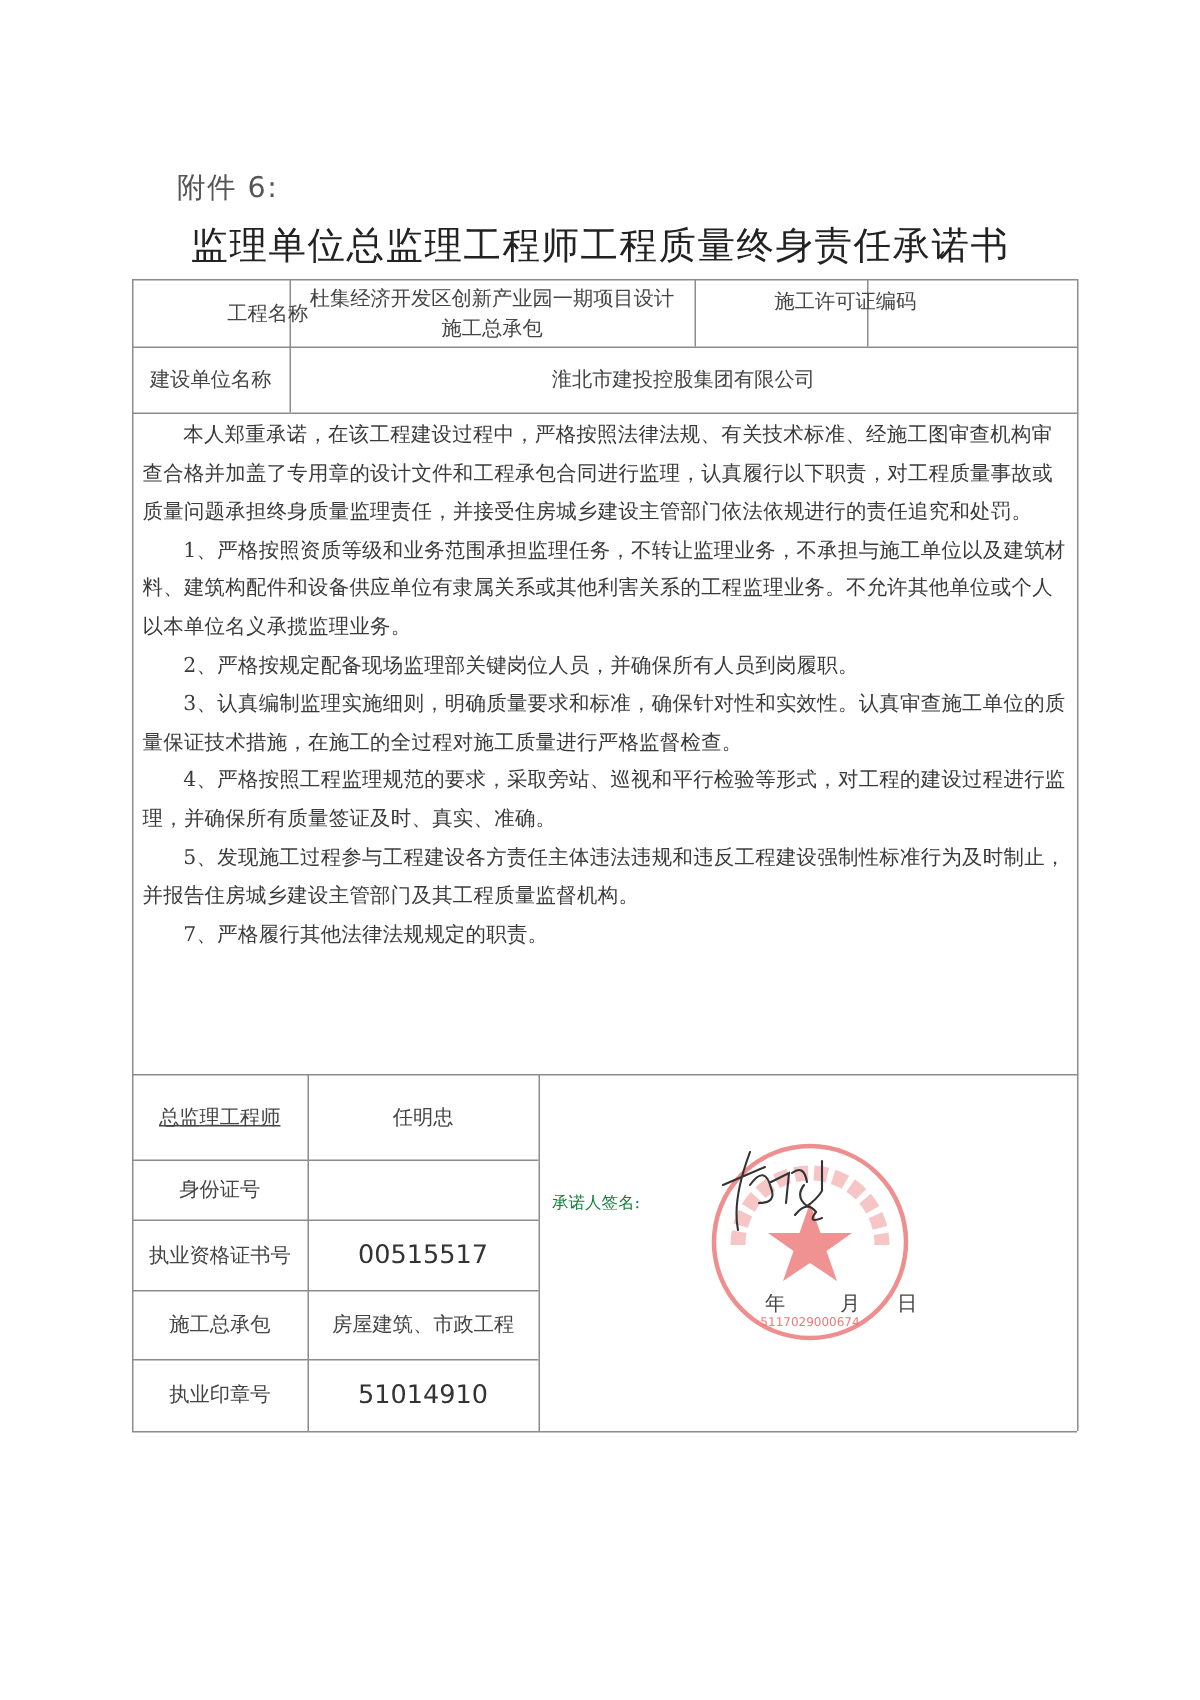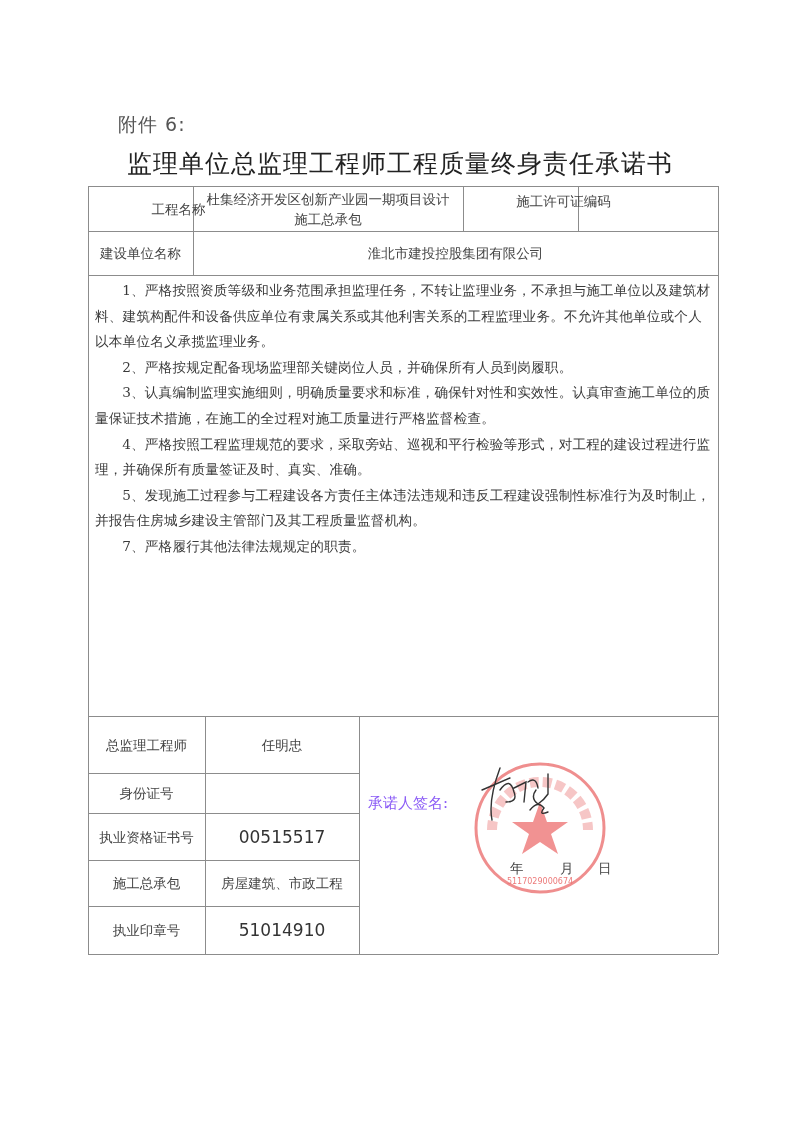--- a/index.html
+++ b/index.html
@@ -10,21 +10,21 @@
   .title { position:absolute; left:0; width:800px; top:147px; text-align:center; font-size:25px;
            color:#222; letter-spacing:1px; font-family:"DejaVu Sans","Liberation Sans",sans-serif; }
   .line-h { position:absolute; height:0; border-top:1.5px solid #8c8c8c; }
   .line-v { position:absolute; width:0; border-left:1.5px solid #8c8c8c; }
   .cell { position:absolute; display:flex; align-items:center; justify-content:center; text-align:center;
           font-size:13.5px; color:#444; line-height:20px; }
   .body-text { position:absolute; left:95px; width:618px; top:278px; font-size:13.6px; color:#3a3a3a;
                line-height:25.6px; letter-spacing:0.2px; }
   .body-text p { margin:0; text-indent:2em; }
   .mono { font-family:"DejaVu Sans","Liberation Sans",sans-serif; font-size:17px; color:#333; }
-  .sign-label { position:absolute; left:368px; top:794px; font-size:15px; color:#8b5cf6; }
+  .sign-label { position:absolute; left:368px; top:794px; font-size:11px; color:#15803d; }
   .date { position:absolute; top:860px; font-size:13.5px; color:#444; }
   .stamp { position:absolute; left:470px; top:758px; width:140px; height:140px; }
 </style>
 </head>
 <body>
 
 <div class="attach">附件 6:</div>
 <div class="title">监理单位总监理工程师工程质量终身责任承诺书</div>
 
 <div>
@@ -53,29 +53,30 @@
 <div class="cell" style="left:193px;top:186px;width:270px;height:45px;flex-direction:column;">
   <span>杜集经济开发区创新产业园一期项目设计</span>
   <span>施工总承包</span>
 </div>
 <div class="cell" style="left:463px;top:178px;width:115px;height:45px;margin-left:43px;">施工许可证编码</div>
 <div class="cell" style="left:578px;top:186px;width:140px;height:45px;"></div>
 <div class="cell" style="left:88px;top:231px;width:105px;height:44px;">建设单位名称</div>
 <div class="cell" style="left:193px;top:231px;width:525px;height:44px;">淮北市建投控股集团有限公司</div>
 
 <div class="body-text">
+  <p>本人郑重承诺，在该工程建设过程中，严格按照法律法规、有关技术标准、经施工图审查机构审查合格并加盖了专用章的设计文件和工程承包合同进行监理，认真履行以下职责，对工程质量事故或质量问题承担终身质量监理责任，并接受住房城乡建设主管部门依法依规进行的责任追究和处罚。</p>
   <p>1、严格按照资质等级和业务范围承担监理任务，不转让监理业务，不承担与施工单位以及建筑材料、建筑构配件和设备供应单位有隶属关系或其他利害关系的工程监理业务。不允许其他单位或个人以本单位名义承揽监理业务。</p>
   <p>2、严格按规定配备现场监理部关键岗位人员，并确保所有人员到岗履职。</p>
   <p>3、认真编制监理实施细则，明确质量要求和标准，确保针对性和实效性。认真审查施工单位的质量保证技术措施，在施工的全过程对施工质量进行严格监督检查。</p>
   <p>4、严格按照工程监理规范的要求，采取旁站、巡视和平行检验等形式，对工程的建设过程进行监理，并确保所有质量签证及时、真实、准确。</p>
   <p>5、发现施工过程参与工程建设各方责任主体违法违规和违反工程建设强制性标准行为及时制止，并报告住房城乡建设主管部门及其工程质量监督机构。</p>
   <p>7、严格履行其他法律法规规定的职责。</p>
 </div>
 
-<div class="cell" style="left:88px;top:716px;width:117px;height:57px;">总监理工程师</div>
+<div class="cell" style="left:88px;top:716px;width:117px;height:57px;text-decoration:underline;">总监理工程师</div>
 <div class="cell" style="left:205px;top:716px;width:154px;height:57px;">任明忠</div>
 <div class="cell" style="left:88px;top:773px;width:117px;height:40px;">身份证号</div>
 <div class="cell" style="left:205px;top:773px;width:154px;height:40px;"></div>
 <div class="cell" style="left:88px;top:813px;width:117px;height:47px;">执业资格证书号</div>
 <div class="cell mono" style="left:205px;top:813px;width:154px;height:47px;">00515517</div>
 <div class="cell" style="left:88px;top:860px;width:117px;height:46px;">施工总承包</div>
 <div class="cell" style="left:205px;top:860px;width:154px;height:46px;">房屋建筑、市政工程</div>
 <div class="cell" style="left:88px;top:906px;width:117px;height:48px;">执业印章号</div>
 <div class="cell mono" style="left:205px;top:906px;width:154px;height:48px;">51014910</div>
 

